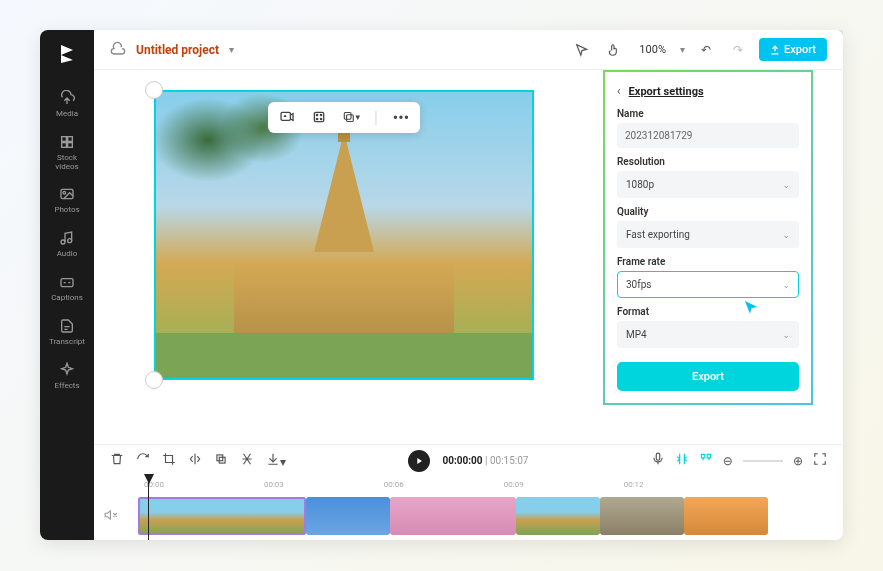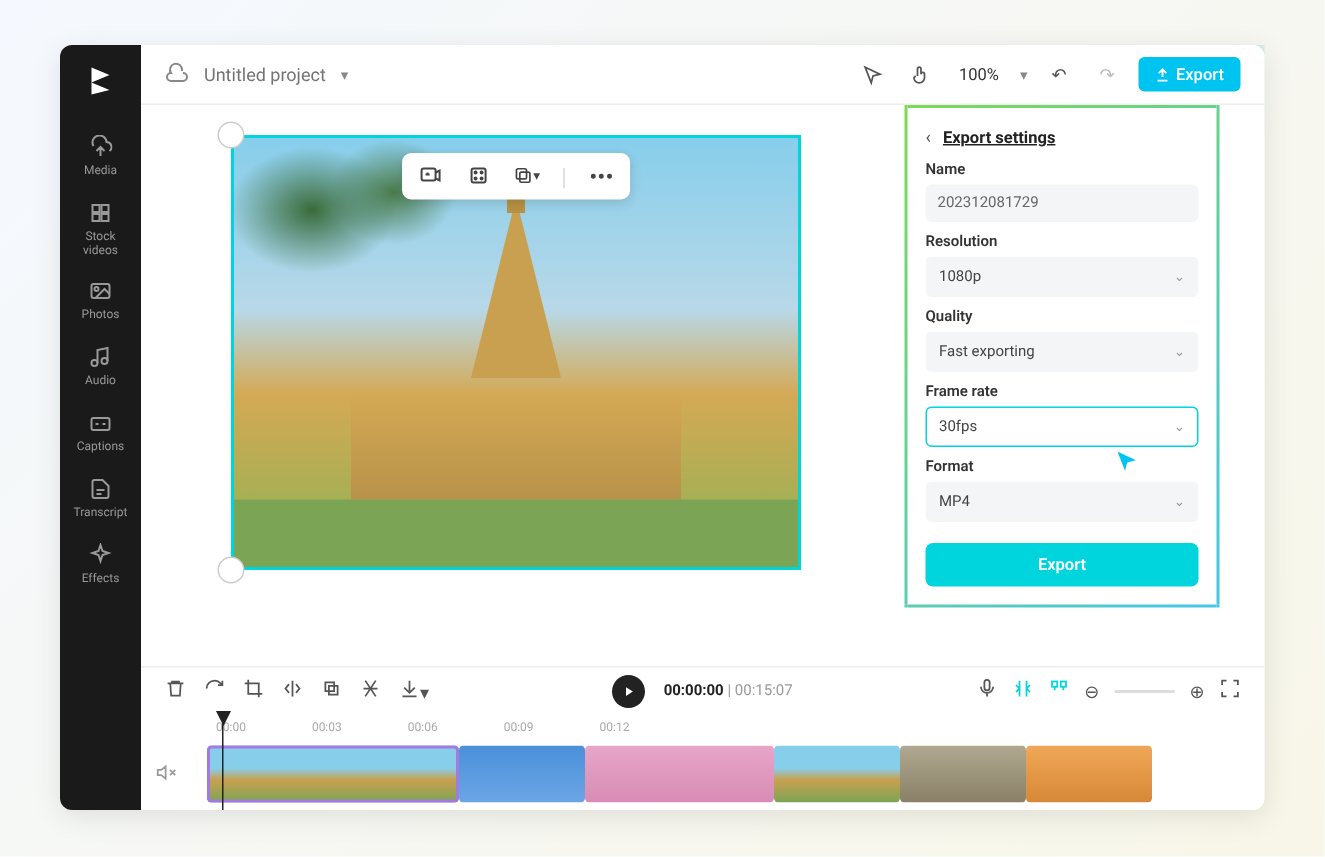--- a/index.html
+++ b/index.html
@@ -91,22 +91,22 @@
       display: flex;
       align-items: center;
       padding: 0 16px;
       gap: 10px;
     }
     .cloud-ico {
       color: #888;
     }
     .project-title {
       font-size: 12px;
-      font-weight: 400;
-      color: #737373;
+      font-weight: 700;
+      color: #c2410c;
     }
     .chev-down {
       color: #888;
       font-size: 10px;
     }
     .top-spacer { flex: 1; }
     .top-icon-btn {
       width: 22px;
       height: 22px;
       display: flex;
@@ -363,21 +363,21 @@
       background: #ddd;
     }
     
     .timeline-ruler {
       height: 16px;
       display: flex;
       align-items: center;
       padding-left: 50px;
       font-size: 8px;
       color: #aaa;
-      gap: 44px;
+      gap: 100px;
       position: relative;
     }
     .playhead {
       position: absolute;
       left: 50px;
       top: -2px;
       width: 10px;
       height: 10px;
       background: #222;
       clip-path: polygon(0 0, 100% 0, 50% 100%);

